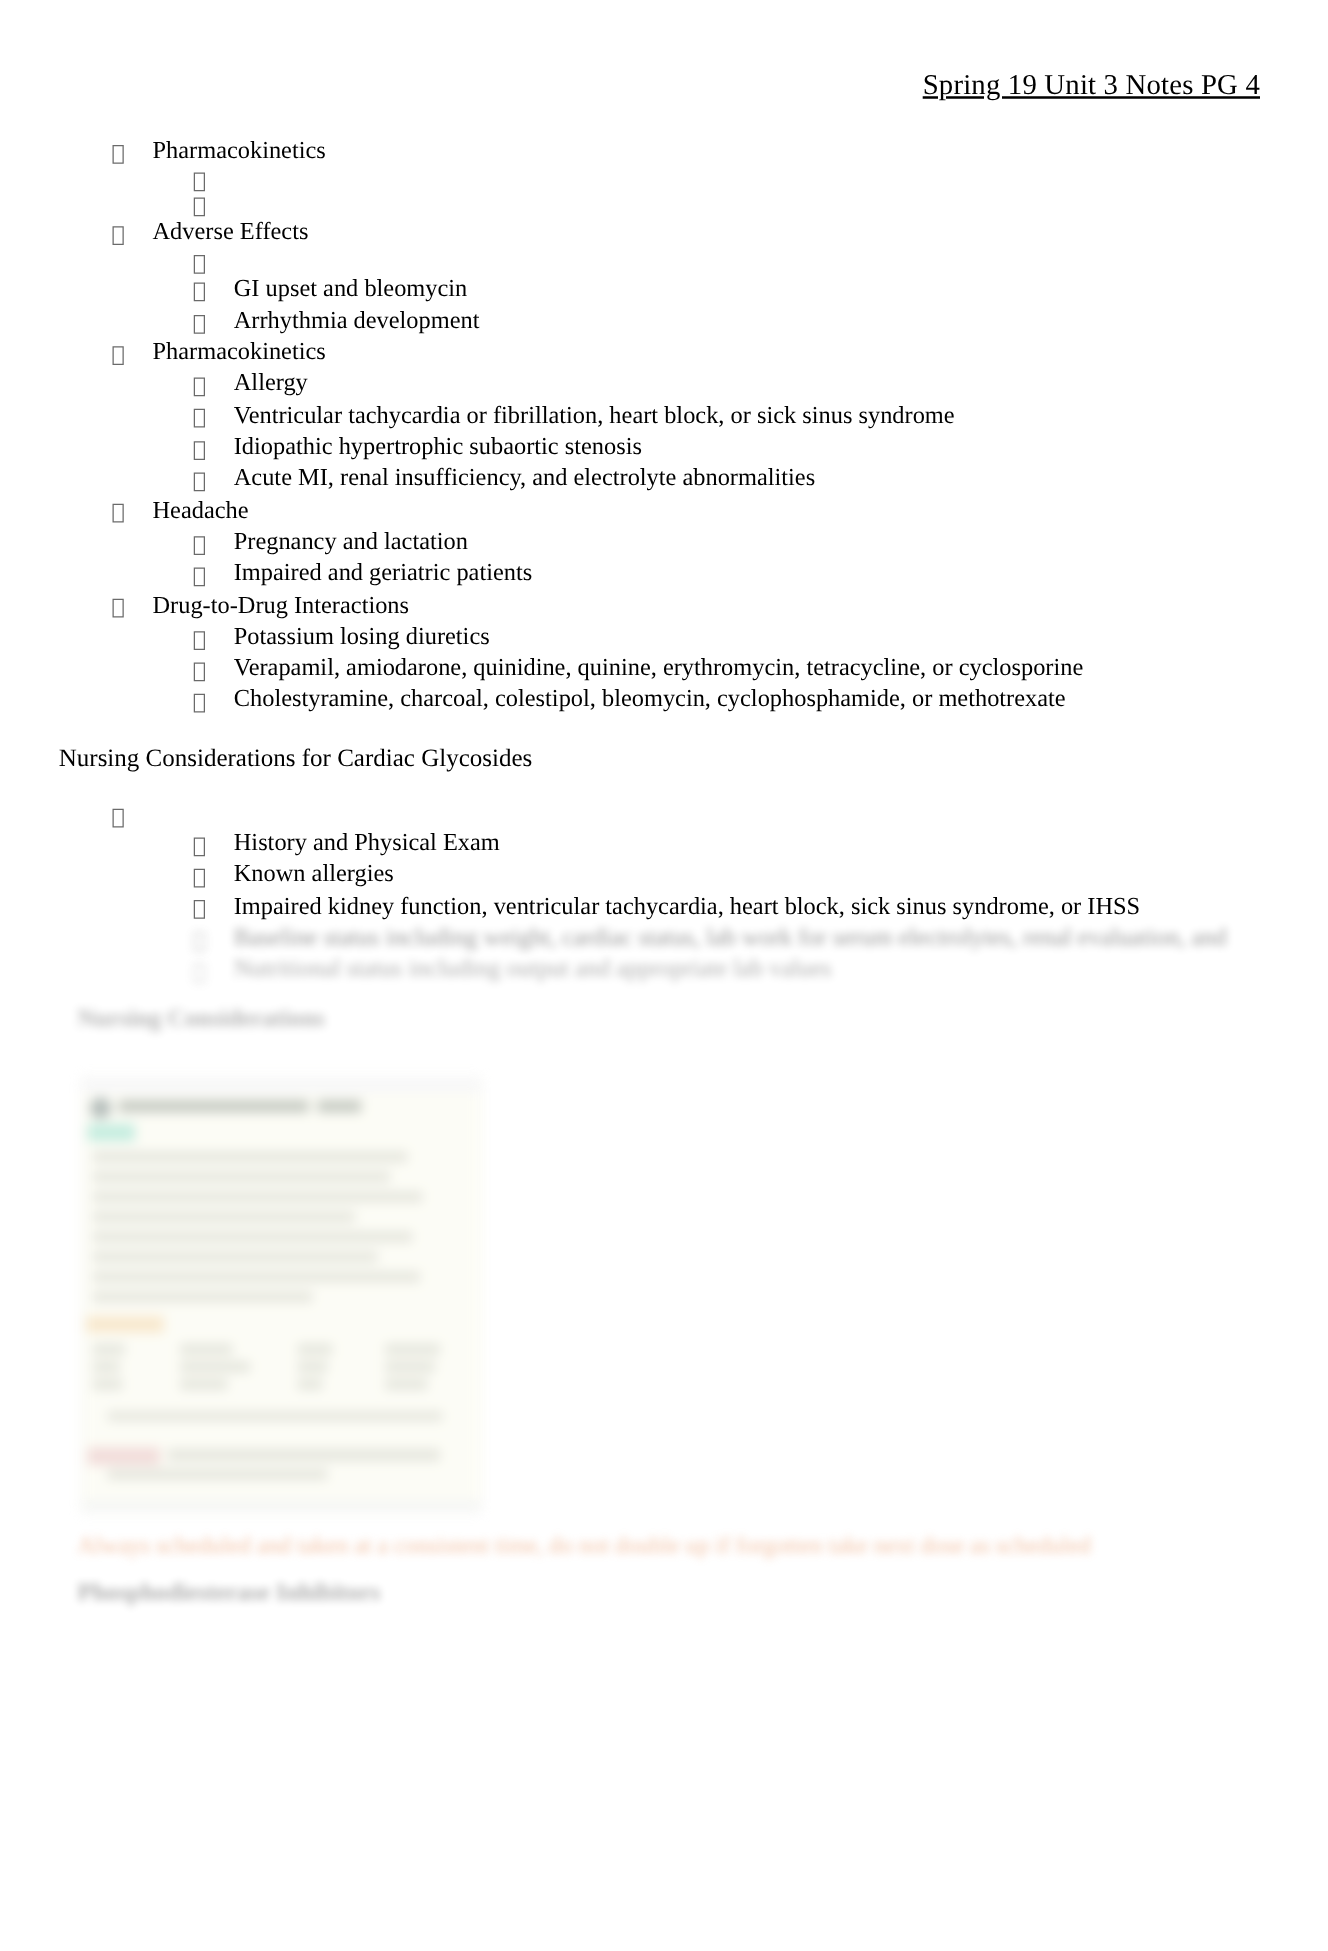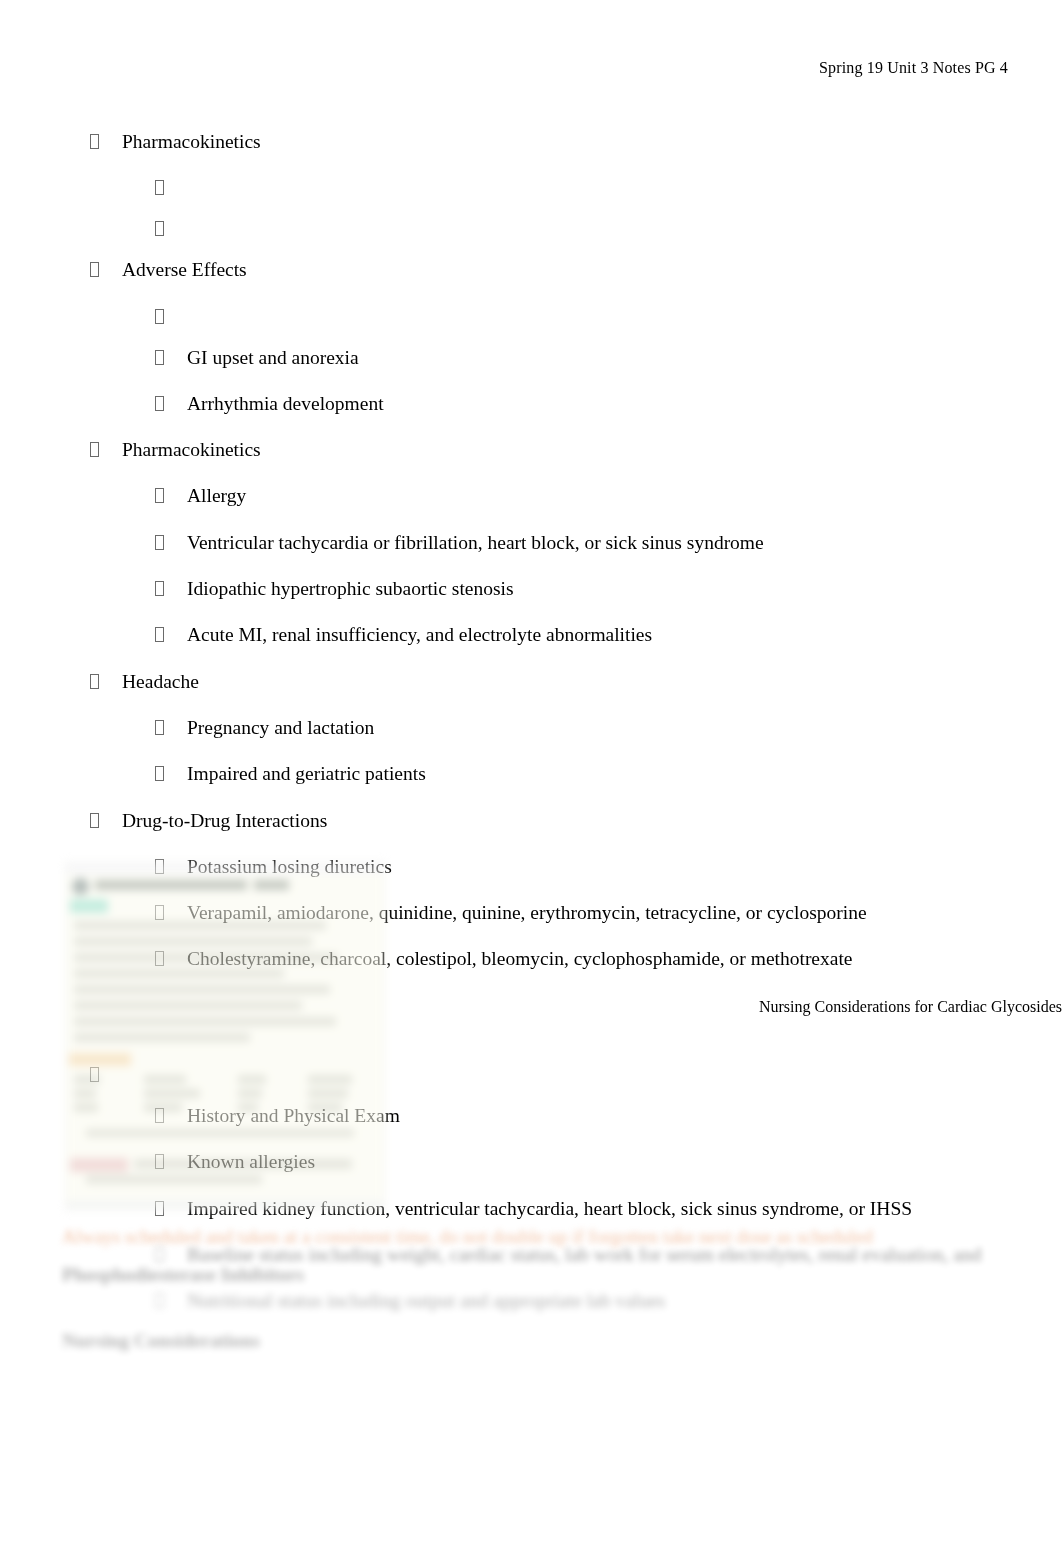--- a/index.html
+++ b/index.html
@@ -18,67 +18,66 @@
     height: 1561px;
     background: #ffffff;
     overflow: hidden;
   }
 
   
   .doc-header {
     position: absolute;
     top: 56px;
     right: 54px;
-    font-size: 16px;
+    font-size: 23px;
     line-height: 24px;
     letter-spacing: 0.15px;
     white-space: nowrap;
     color: #000;
+    text-decoration: underline;
   }
 
   
   .content {
     position: absolute;
     left: 0;
     top: 108px;
     width: 1062px;
   }
 
   .li {
     display: flex;
-    align-items: flex-start;
+    align-items: center;
     font-size: 19.5px;
     line-height: 25.3px;
     color: #000;
-    margin-top: 21px;
   }
   .li.lvl1 { padding-left: 90px; }
   .li.lvl2 { padding-left: 155px; }
 
   .bullet {
     flex: 0 0 auto;
     display: inline-block;
     width: 9px;
     height: 15px;
     margin-top: 5px;
     border: 1px solid #6a6a6a;
     background: transparent;
     box-sizing: border-box;
   }
   .li.lvl1 .bullet { margin-right: 23px; }
   .li.lvl2 .bullet { margin-right: 23px; }
 
   .li-text { flex: 1 1 auto; }
 
   .para {
-    font-size: 16px;
+    font-size: 20px;
     line-height: 25.3px;
     padding-left: 47px;
     color: #000;
-    text-align: right;
   }
 
   .spacer-sm { height: 14px; }
   .spacer-md { height: 22px; }
 
   
   .faded-1 {
     filter: blur(3.2px);
     opacity: 0.42;
   }
@@ -234,21 +233,21 @@
         <span class="bullet"></span>
         <span class="li-text">Adverse Effects</span>
       </div>
 
       <div class="li lvl2">
         <span class="bullet"></span>
       </div>
 
       <div class="li lvl2">
         <span class="bullet"></span>
-        <span class="li-text">GI upset and anorexia</span>
+        <span class="li-text">GI upset and bleomycin</span>
       </div>
 
       <div class="li lvl2">
         <span class="bullet"></span>
         <span class="li-text">Arrhythmia development</span>
       </div>
 
       <div class="li lvl1">
         <span class="bullet"></span>
         <span class="li-text">Pharmacokinetics</span>

